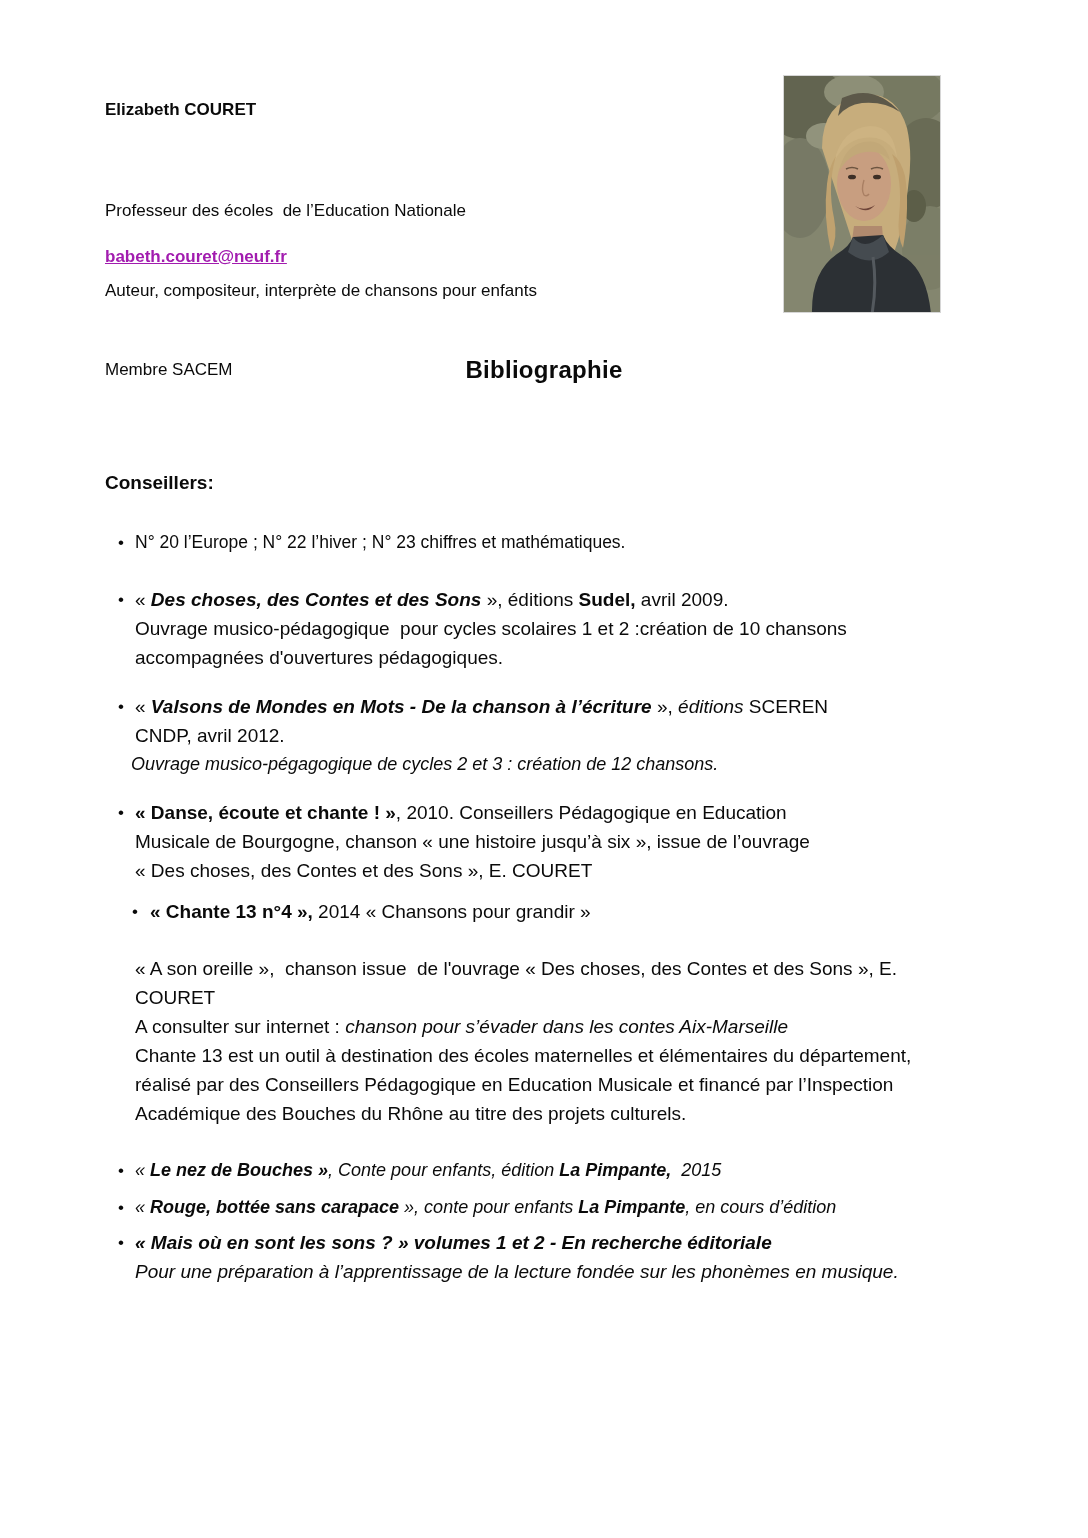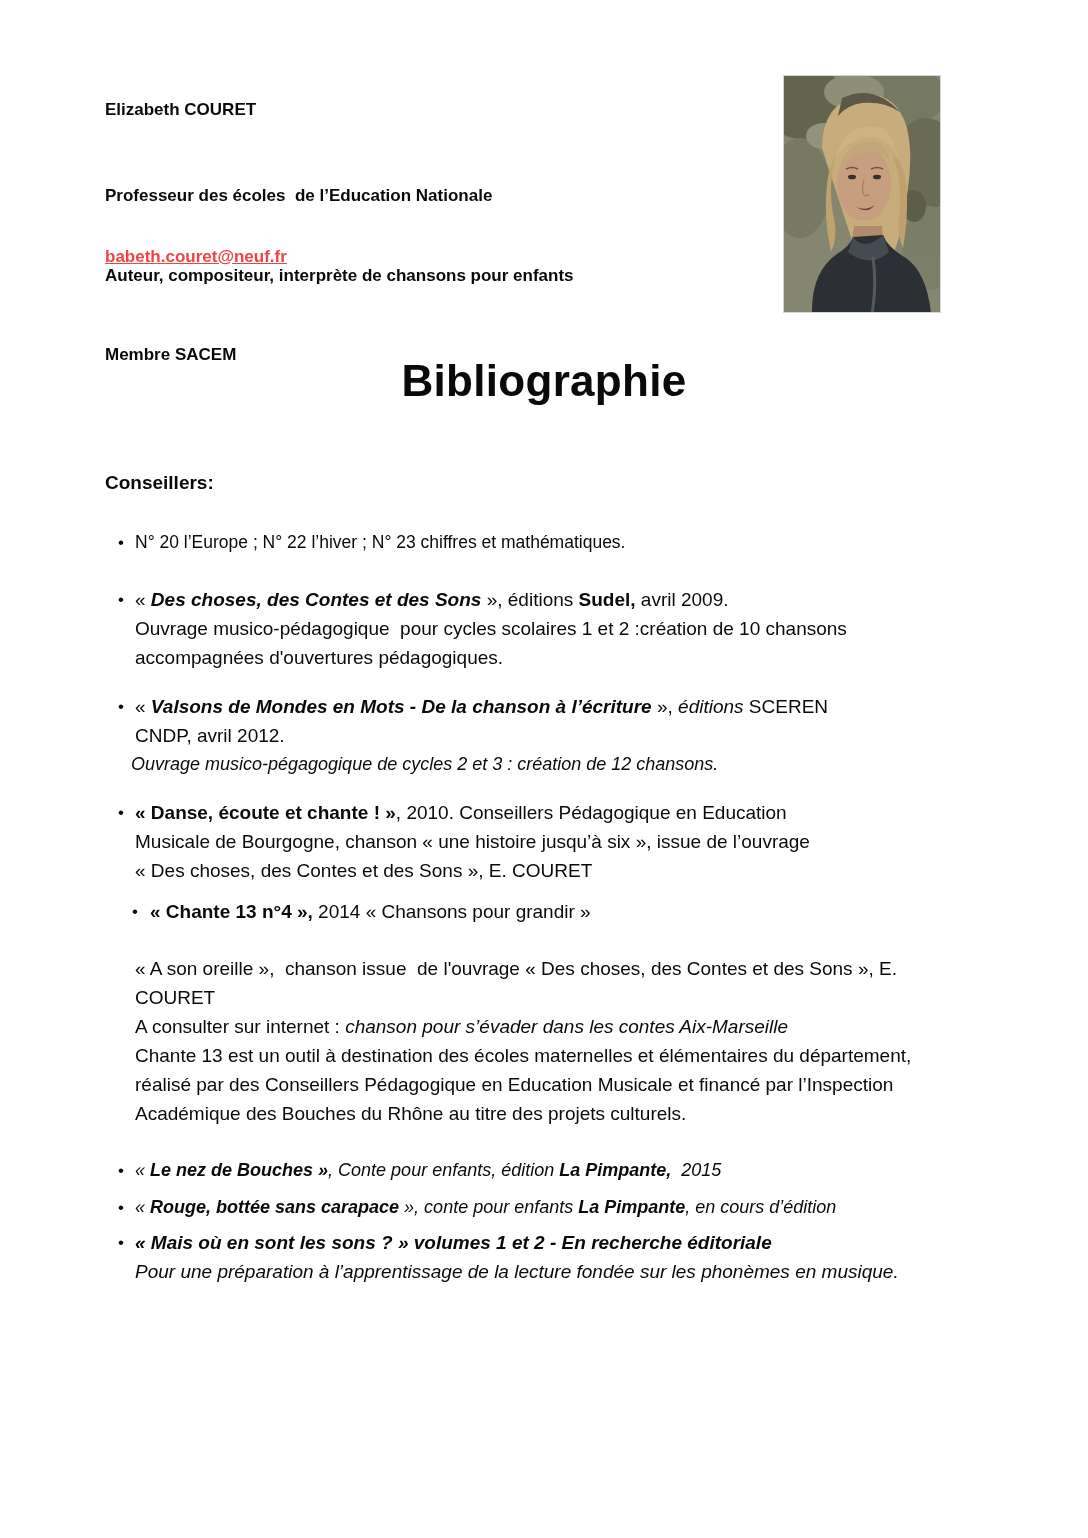--- a/index.html
+++ b/index.html
@@ -11,39 +11,39 @@
     background:#ffffff;
     color:#0a0a0a;
     font-family:"Liberation Sans","DejaVu Sans",sans-serif;
     overflow:hidden;
   }
   .header-name {
     position:absolute; left:105px; top:100px;
     font-size:17px; font-weight:bold; white-space:pre-wrap;
   }
   .header-roles {
-    position:absolute; left:105px; top:130px;
-    font-size:17px; font-weight:bold; line-height:26.5px; white-space:pre-wrap;
+    position:absolute; left:105px; top:145px;
+    font-size:17px; font-weight:normal; line-height:26.5px; white-space:pre-wrap;
   }
   .header-email {
     position:absolute; left:105px; top:247px;
     font-size:17px; font-weight:bold;
   }
   .header-email a { text-decoration:underline; cursor:pointer; }
   .photo-frame {
     position:absolute; left:783px; top:75px;
     width:158px; height:238px;
     border:1px solid #d6d6d6;
     overflow:hidden;
   }
   .photo-frame svg { display:block; }
   .doc-title {
     position:absolute; left:0; top:356px; width:100%;
     text-align:center;
-    font-size:44px; font-weight:bold; letter-spacing:0.3px;
+    font-size:24px; font-weight:bold; letter-spacing:0.3px;
   }
   .section-heading {
     position:absolute; left:105px; top:472px;
     font-size:19px; font-weight:bold;
   }
   .pub-list {
     position:absolute; left:105px; top:528px; width:935px;
     font-size:19px; line-height:29px;
   }
   .pub-item { position:relative; padding-left:30px; white-space:pre-wrap; }
@@ -74,21 +74,21 @@
 
   <div class="header-name">Elizabeth COURET</div>
 
   <div class="header-roles">
     <div>Professeur des écoles  de l’Education Nationale</div>
     <div>Auteur, compositeur, interprète de chansons pour enfants</div>
     <div>Membre SACEM</div>
   </div>
 
   <div class="header-email">
-    <a style="color: #ef4444;">babeth.couret@neuf.fr</a>
+    <a style="color: #a21caf;">babeth.couret@neuf.fr</a>
   </div>
 
   <div class="photo-frame">
     <svg viewBox="0 0 158 238" width="158" height="238" xmlns="http://www.w3.org/2000/svg">
       <rect width="158" height="238" fill="#84866f"></rect>
       <g opacity="0.6">
         <ellipse cx="22" cy="28" rx="42" ry="36" fill="#4c4e3c"></ellipse>
         <ellipse cx="118" cy="20" rx="44" ry="30" fill="#6e7158"></ellipse>
         <ellipse cx="142" cy="88" rx="34" ry="46" fill="#585a45"></ellipse>
         <ellipse cx="16" cy="112" rx="30" ry="50" fill="#6f7260"></ellipse>

